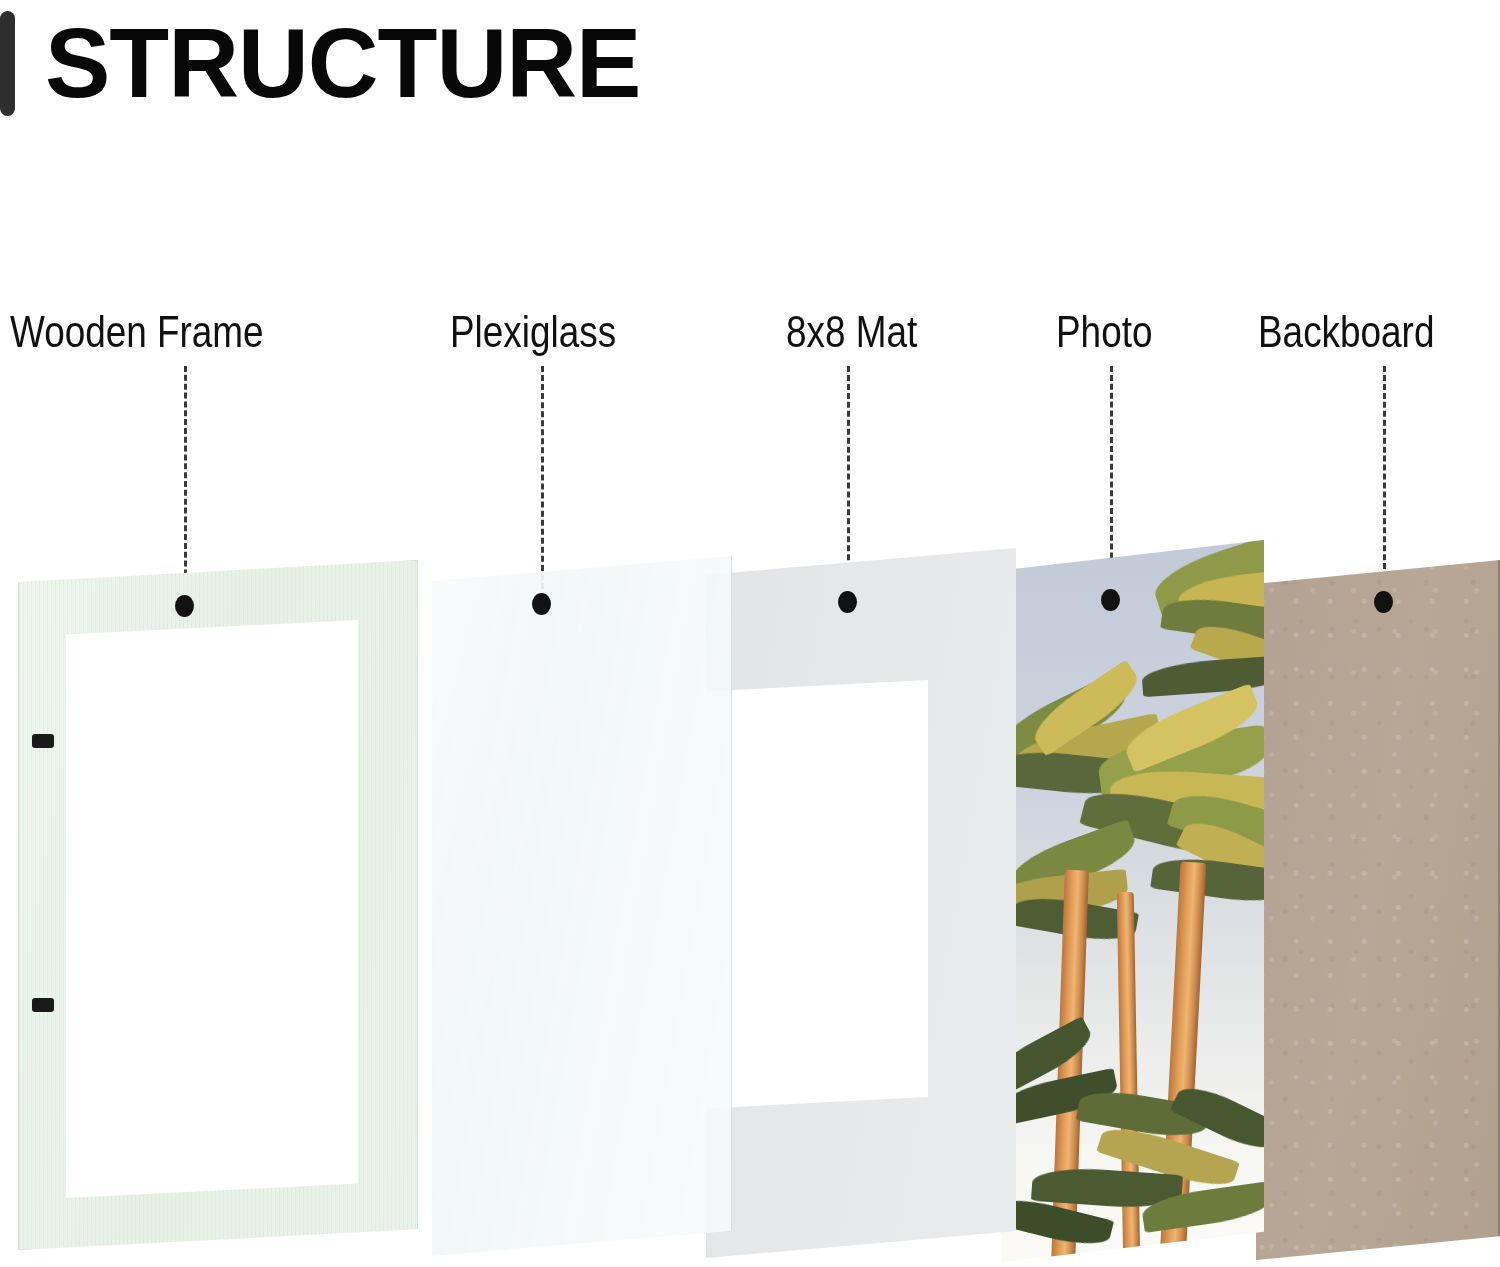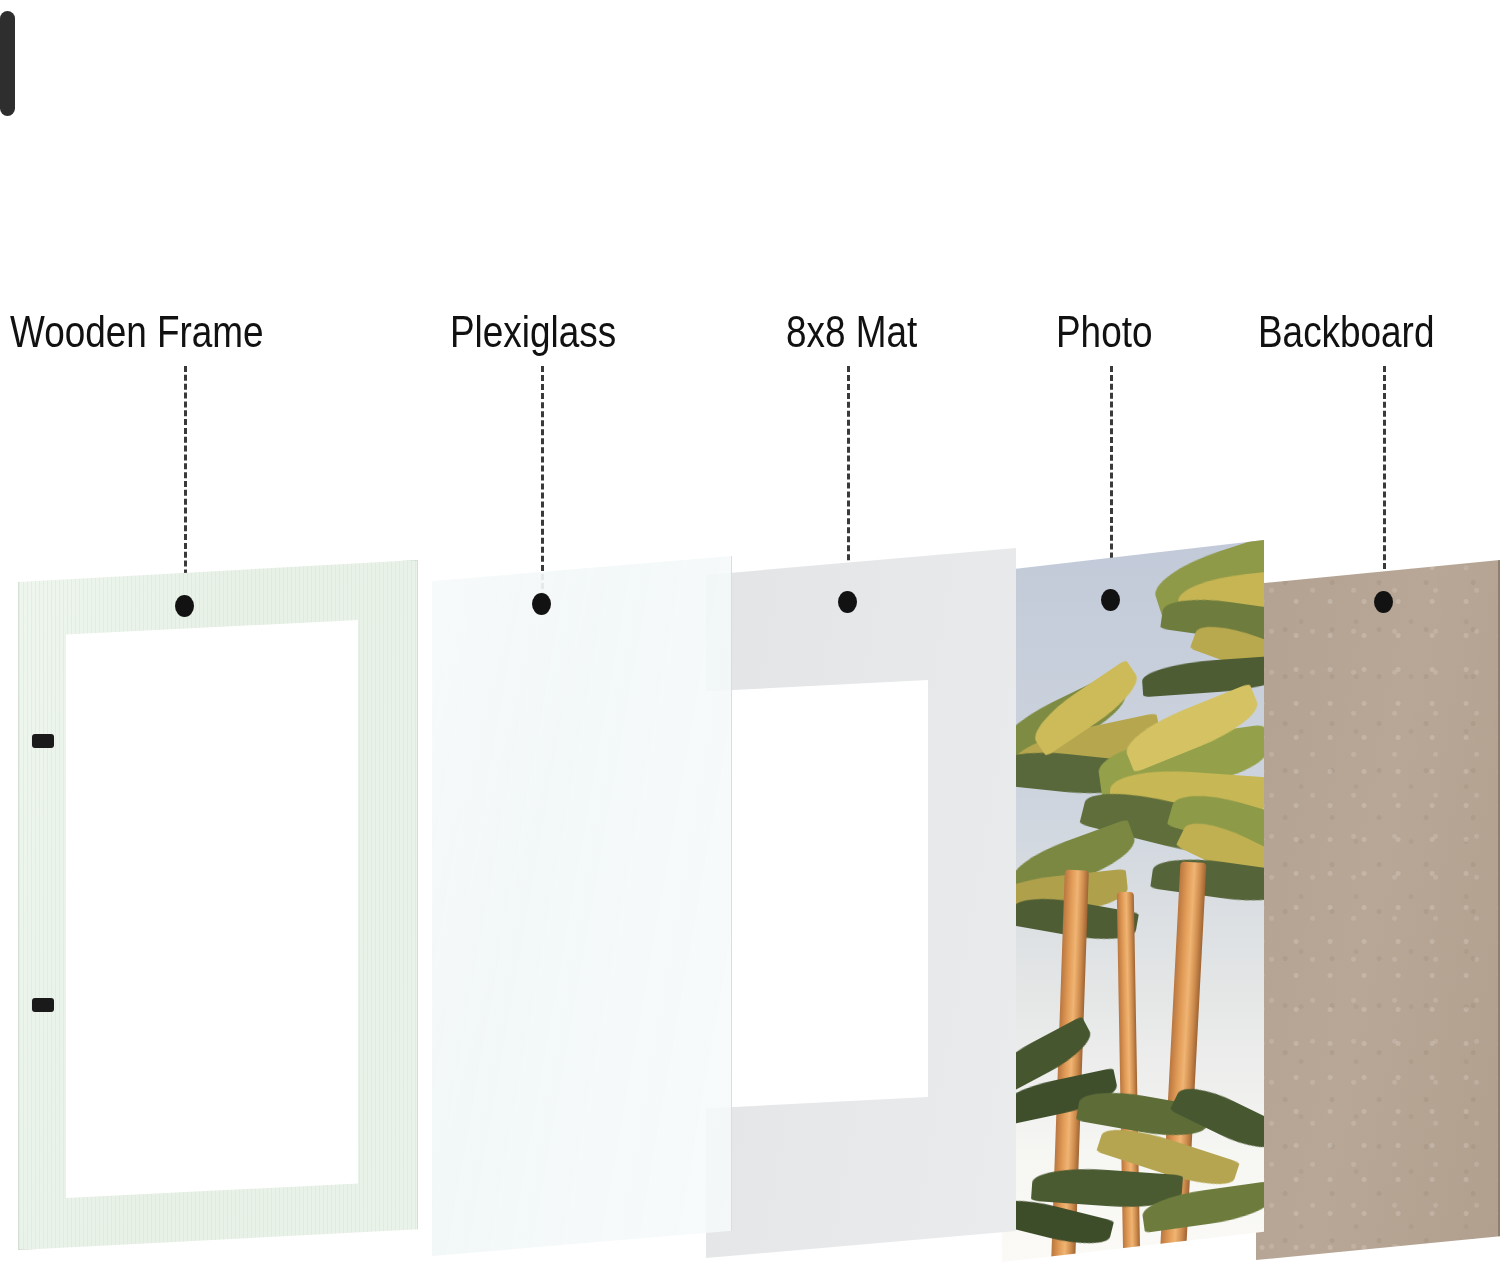--- a/index.html
+++ b/index.html
@@ -153,20 +153,21 @@
     background-size: 34px 34px, 47px 47px, 41px 41px, 55px 55px, 100% 100%;
     clip-path: polygon(0% 3.4%, 100% 0%, 100% 96.6%, 0% 100%);
     border-right:2px solid #8e7f70;
   }
 </style>
 </head>
 <body>
 
 <div id="title-block">
   <div id="title-bar"></div>
+  <div id="title-text">STRUCTURE</div>
 </div>
 
 <div class="layer-label" style="left:10px; top:306px;">Wooden Frame</div>
 <div class="layer-label" style="left:450px; top:306px;">Plexiglass</div>
 <div class="layer-label" style="left:786px; top:306px;">8x8 Mat</div>
 <div class="layer-label" style="left:1056px; top:306px;">Photo</div>
 <div class="layer-label" style="left:1258px; top:306px;">Backboard</div>
 
 <div class="leader" style="left:184px; top:366px; height:236px;"></div>
 <div class="leader" style="left:541px; top:366px; height:232px;"></div>

